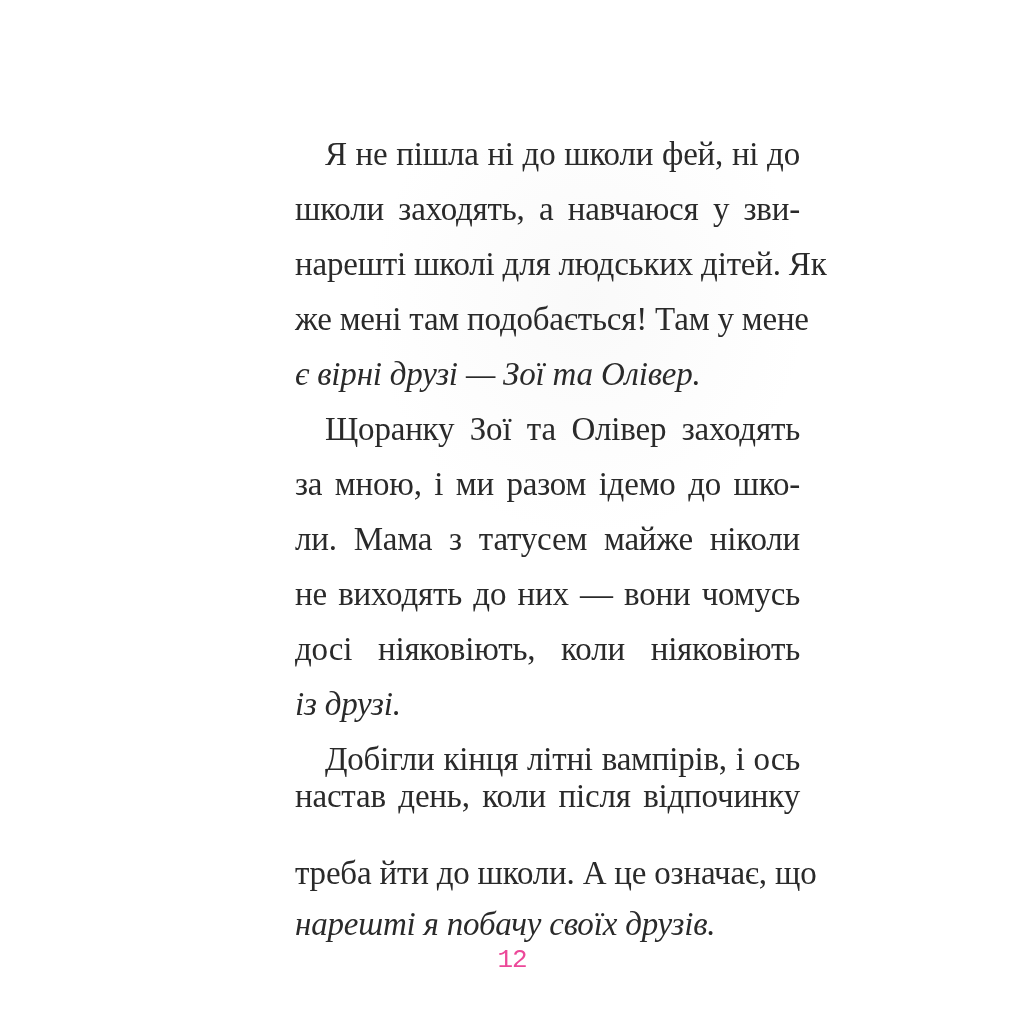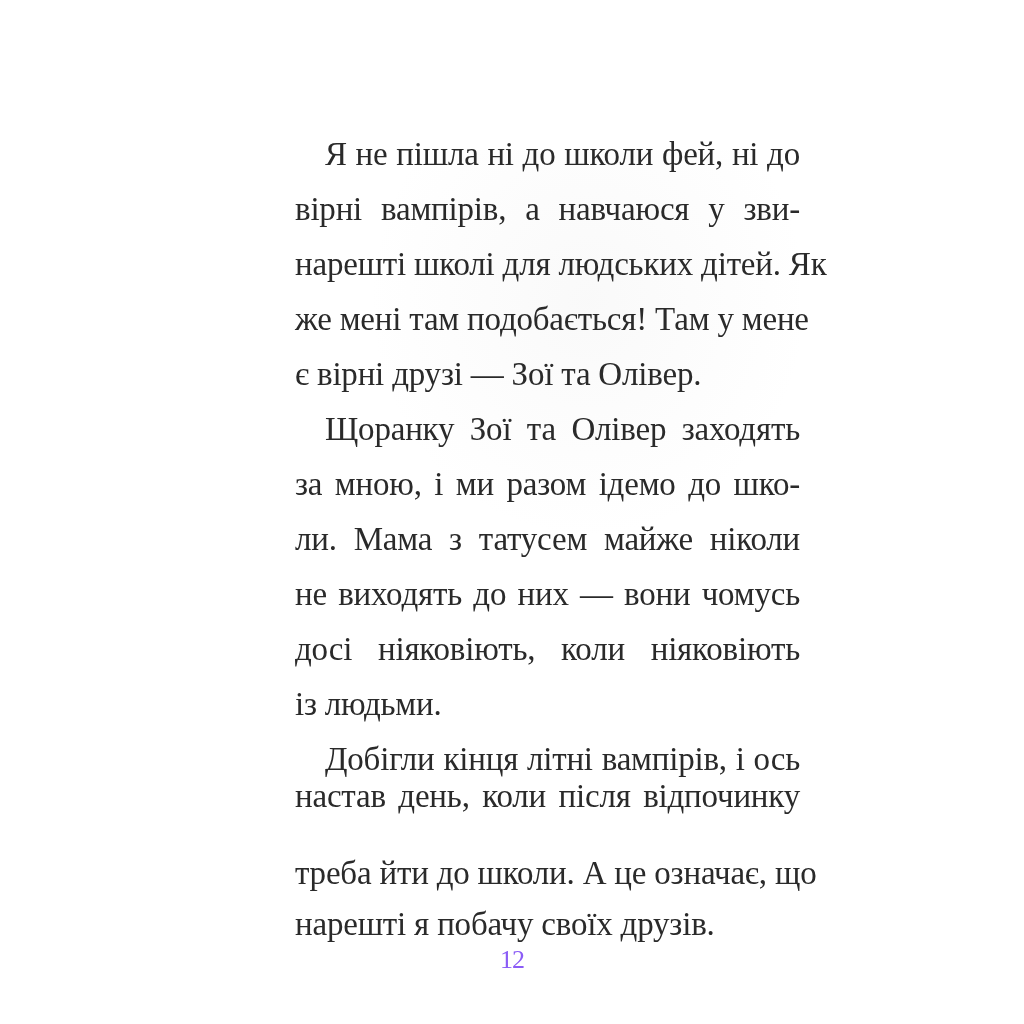--- a/index.html
+++ b/index.html
@@ -51,57 +51,58 @@
       white-space: nowrap;
       text-align: justify;
       text-align-last: justify;
     }
     .line.indent {
       left: 30px;
       width: 475px;
     }
     .line.last {
       text-align-last: left;
+      font-style: italic;
     }
     .page-number {
       position: absolute;
       left: 490px;
       top: 945px;
       width: 44px;
       text-align: center;
-      font-family: Liberation Serif, serif;
+      font-family: Liberation Mono, monospace;
       font-weight: 200;
       font-size: 26px;
-      color: #8b5cf6;
+      color: #ec4899;
       letter-spacing: -1px;
     }
   </style>
 </head>
 <body>
 
 <div class="page">
   <div class="bleed"></div>
 
   <div class="text-block">
 
     <div>
       <div class="line indent" style="top:132px">Я не пішла ні до школи фей, ні до</div>
-      <div class="line" style="top:187px">вірні вампірів, а навчаюся у зви-</div>
+      <div class="line" style="top:187px">школи заходять, а навчаюся у зви-</div>
       <div class="line" style="top:242px">нарешті школі для людських дітей. Як</div>
       <div class="line" style="top:297px">же мені там подобається! Там у мене</div>
       <div class="line last" style="top:352px">є вірні друзі — Зої та Олівер.</div>
     </div>
 
     <div>
       <div class="line indent" style="top:407px">Щоранку Зої та Олівер заходять</div>
       <div class="line" style="top:462px">за мною, і ми разом ідемо до шко-</div>
       <div class="line" style="top:517px">ли. Мама з татусем майже ніколи</div>
       <div class="line" style="top:572px">не виходять до них — вони чомусь</div>
       <div class="line" style="top:627px">досі ніяковіють, коли ніяковіють</div>
-      <div class="line last" style="top:682px">із людьми.</div>
+      <div class="line last" style="top:682px">із друзі.</div>
     </div>
 
     <div>
       <div class="line indent" style="top:737px">Добігли кінця літні вампірів, і ось</div>
       <div class="line" style="top:774px">настав день, коли після відпочинку</div>
       <div class="line" style="top:851px">треба йти до школи. А це означає, що</div>
       <div class="line last" style="top:902px">нарешті я побачу своїх друзів.</div>
     </div>
 
   </div>

